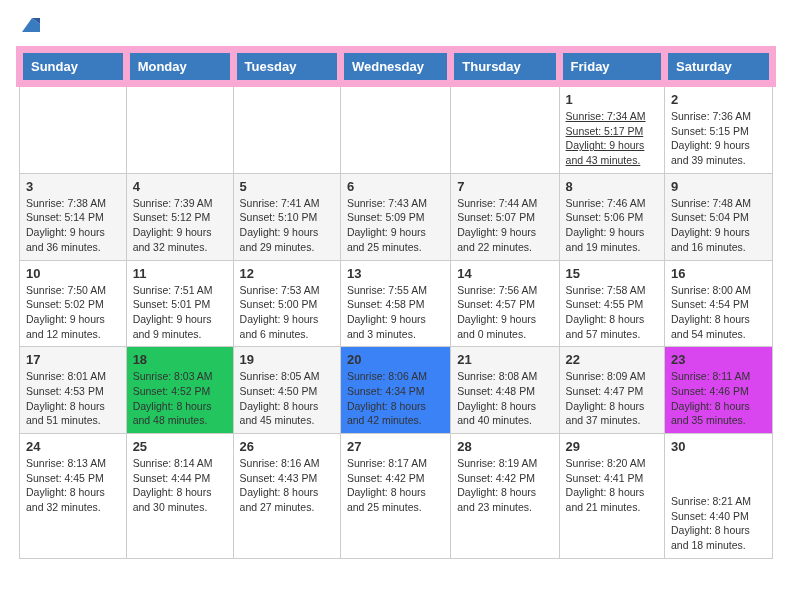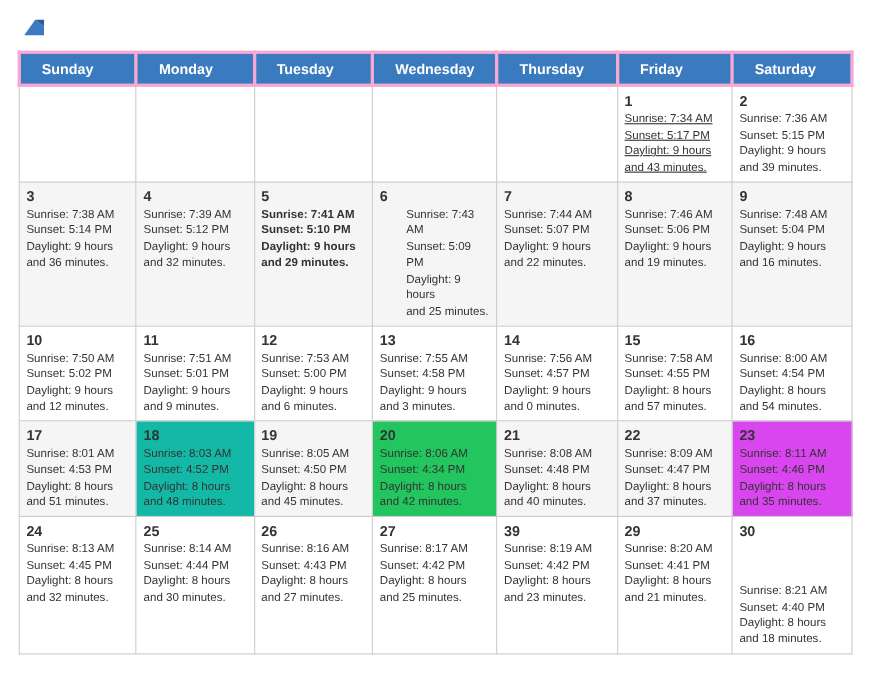--- a/index.html
+++ b/index.html
@@ -58,23 +58,23 @@
     .calendar {
       width: 100%;
       border-collapse: collapse;
       border: 1px solid #ccc;
     }
     .calendar th {
       background-color: #3a7abf;
       color: #fff;
       font-size: 13px;
       font-weight: bold;
-      padding: 6px 19px;
+      padding: 6px 8px;
       text-align: left;
-      border: 3px solid #f9a8d4;
+      border: 7px solid #f9a8d4;
     }
     .calendar td {
       width: 113px;
       vertical-align: top;
       padding: 5px 6px;
       border: 1px solid #ccc;
       font-size: 11px;
       color: #333;
       background: #fff;
       min-height: 80px;
@@ -161,28 +161,28 @@
         </td>
         <td style="background: rgb(245, 245, 245);">
           <span class="day-num">4</span>
           <div class="day-info" style="white-space: pre-line;">Sunrise: 7:39 AM
 Sunset: 5:12 PM
 Daylight: 9 hours
 and 32 minutes.</div>
         </td>
         <td style="background: rgb(245, 245, 245);">
           <span class="day-num">5</span>
-          <div class="day-info" style="white-space: pre-line; font-weight: bold;">Sunrise: 7:41 AM
+          <div class="day-info" style="white-space: pre-line;">Sunrise: 7:41 AM
 Sunset: 5:10 PM
 Daylight: 9 hours
 and 29 minutes.</div>
         </td>
         <td style="background: rgb(245, 245, 245);">
           <span class="day-num">6</span>
-          <div class="day-info" style="white-space: pre-line; margin-left: 24px;">Sunrise: 7:43 AM
+          <div class="day-info" style="white-space: pre-line;">Sunrise: 7:43 AM
 Sunset: 5:09 PM
 Daylight: 9 hours
 and 25 minutes.</div>
         </td>
         <td style="background: rgb(245, 245, 245);">
           <span class="day-num">7</span>
           <div class="day-info" style="white-space: pre-line;">Sunrise: 7:44 AM
 Sunset: 5:07 PM
 Daylight: 9 hours
 and 22 minutes.</div>
@@ -254,35 +254,35 @@
         </td>
       </tr>
       <tr>
         <td style="background: rgb(245, 245, 245);">
           <span class="day-num">17</span>
           <div class="day-info" style="white-space: pre-line;">Sunrise: 8:01 AM
 Sunset: 4:53 PM
 Daylight: 8 hours
 and 51 minutes.</div>
         </td>
-        <td style="background: #14b8a6;">
+        <td style="background: #22c55e;">
           <span class="day-num">18</span>
           <div class="day-info" style="white-space: pre-line;">Sunrise: 8:03 AM
 Sunset: 4:52 PM
 Daylight: 8 hours
 and 48 minutes.</div>
         </td>
         <td style="background: rgb(245, 245, 245);">
           <span class="day-num">19</span>
           <div class="day-info" style="white-space: pre-line;">Sunrise: 8:05 AM
 Sunset: 4:50 PM
 Daylight: 8 hours
 and 45 minutes.</div>
         </td>
-        <td style="background: #22c55e;">
+        <td style="background: #3b82f6;">
           <span class="day-num">20</span>
           <div class="day-info" style="white-space: pre-line;">Sunrise: 8:06 AM
 Sunset: 4:34 PM
 Daylight: 8 hours
 and 42 minutes.</div>
         </td>
         <td style="background: rgb(245, 245, 245);">
           <span class="day-num">21</span>
           <div class="day-info" style="white-space: pre-line;">Sunrise: 8:08 AM
 Sunset: 4:48 PM
@@ -327,21 +327,21 @@
 and 27 minutes.</div>
         </td>
         <td>
           <span class="day-num">27</span>
           <div class="day-info" style="white-space: pre-line;">Sunrise: 8:17 AM
 Sunset: 4:42 PM
 Daylight: 8 hours
 and 25 minutes.</div>
         </td>
         <td>
-          <span class="day-num">39</span>
+          <span class="day-num">28</span>
           <div class="day-info" style="white-space: pre-line;">Sunrise: 8:19 AM
 Sunset: 4:42 PM
 Daylight: 8 hours
 and 23 minutes.</div>
         </td>
         <td>
           <span class="day-num">29</span>
           <div class="day-info" style="white-space: pre-line;">Sunrise: 8:20 AM
 Sunset: 4:41 PM
 Daylight: 8 hours

